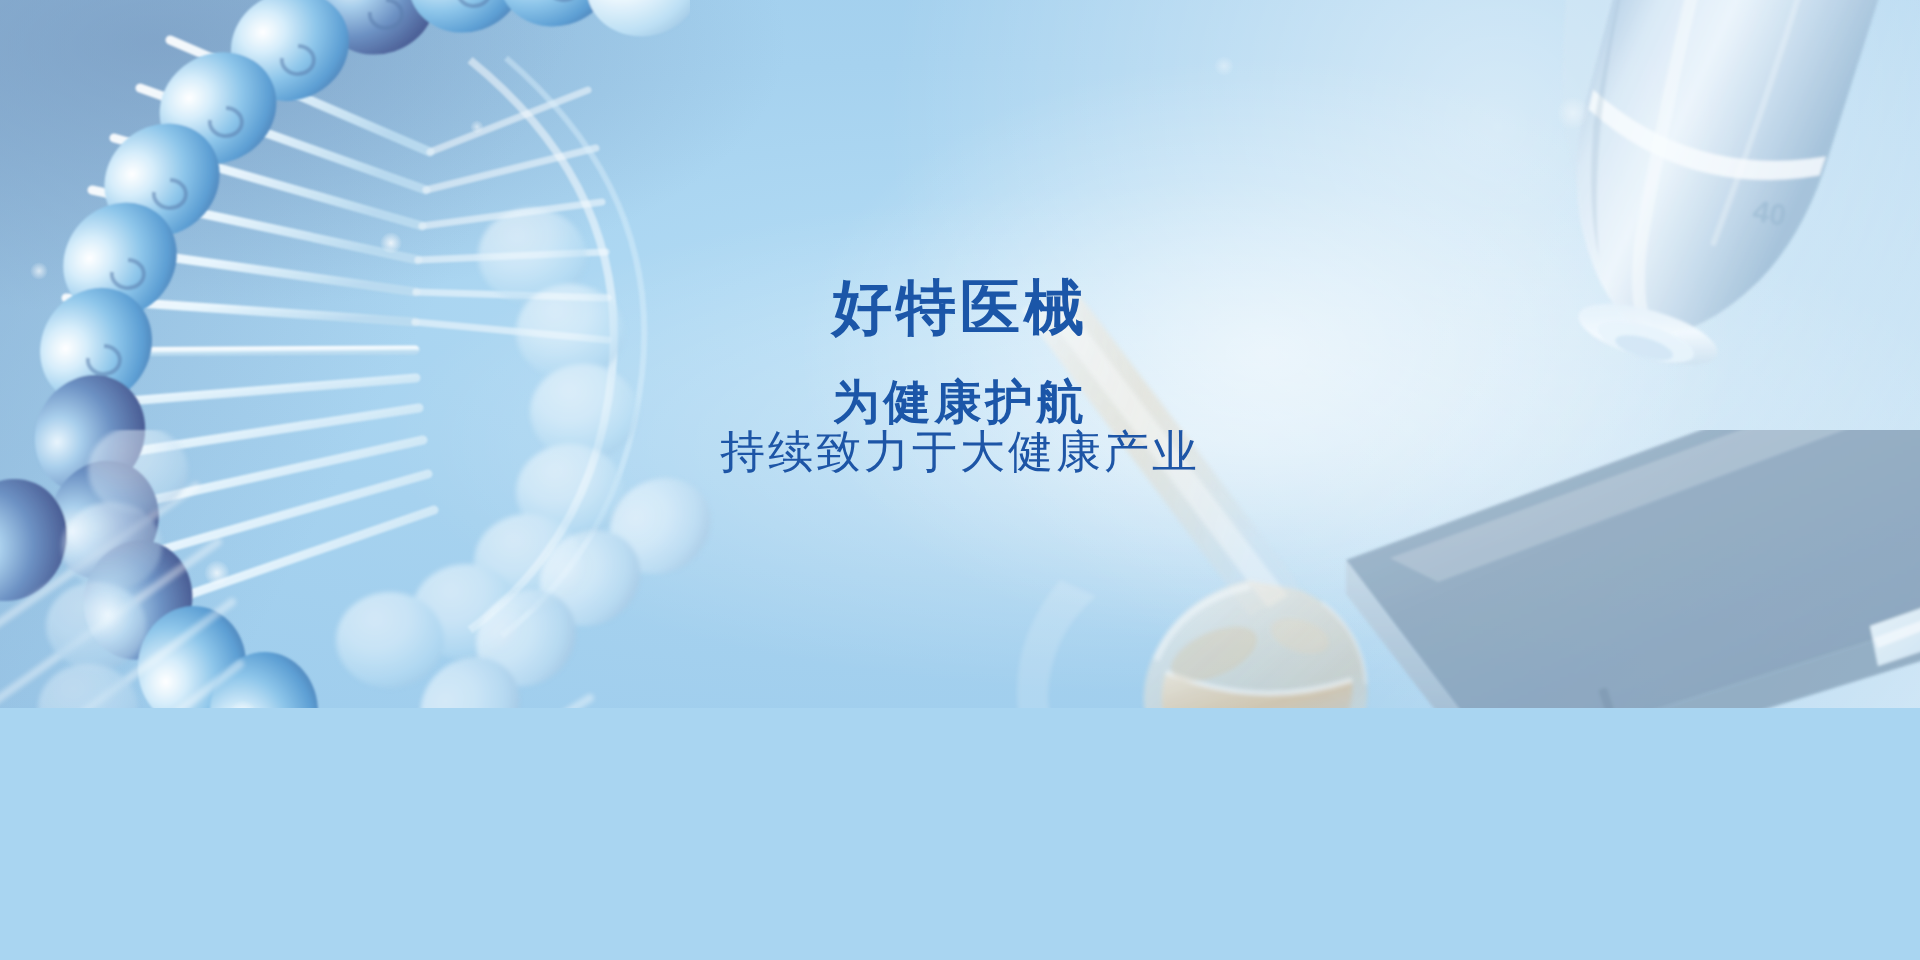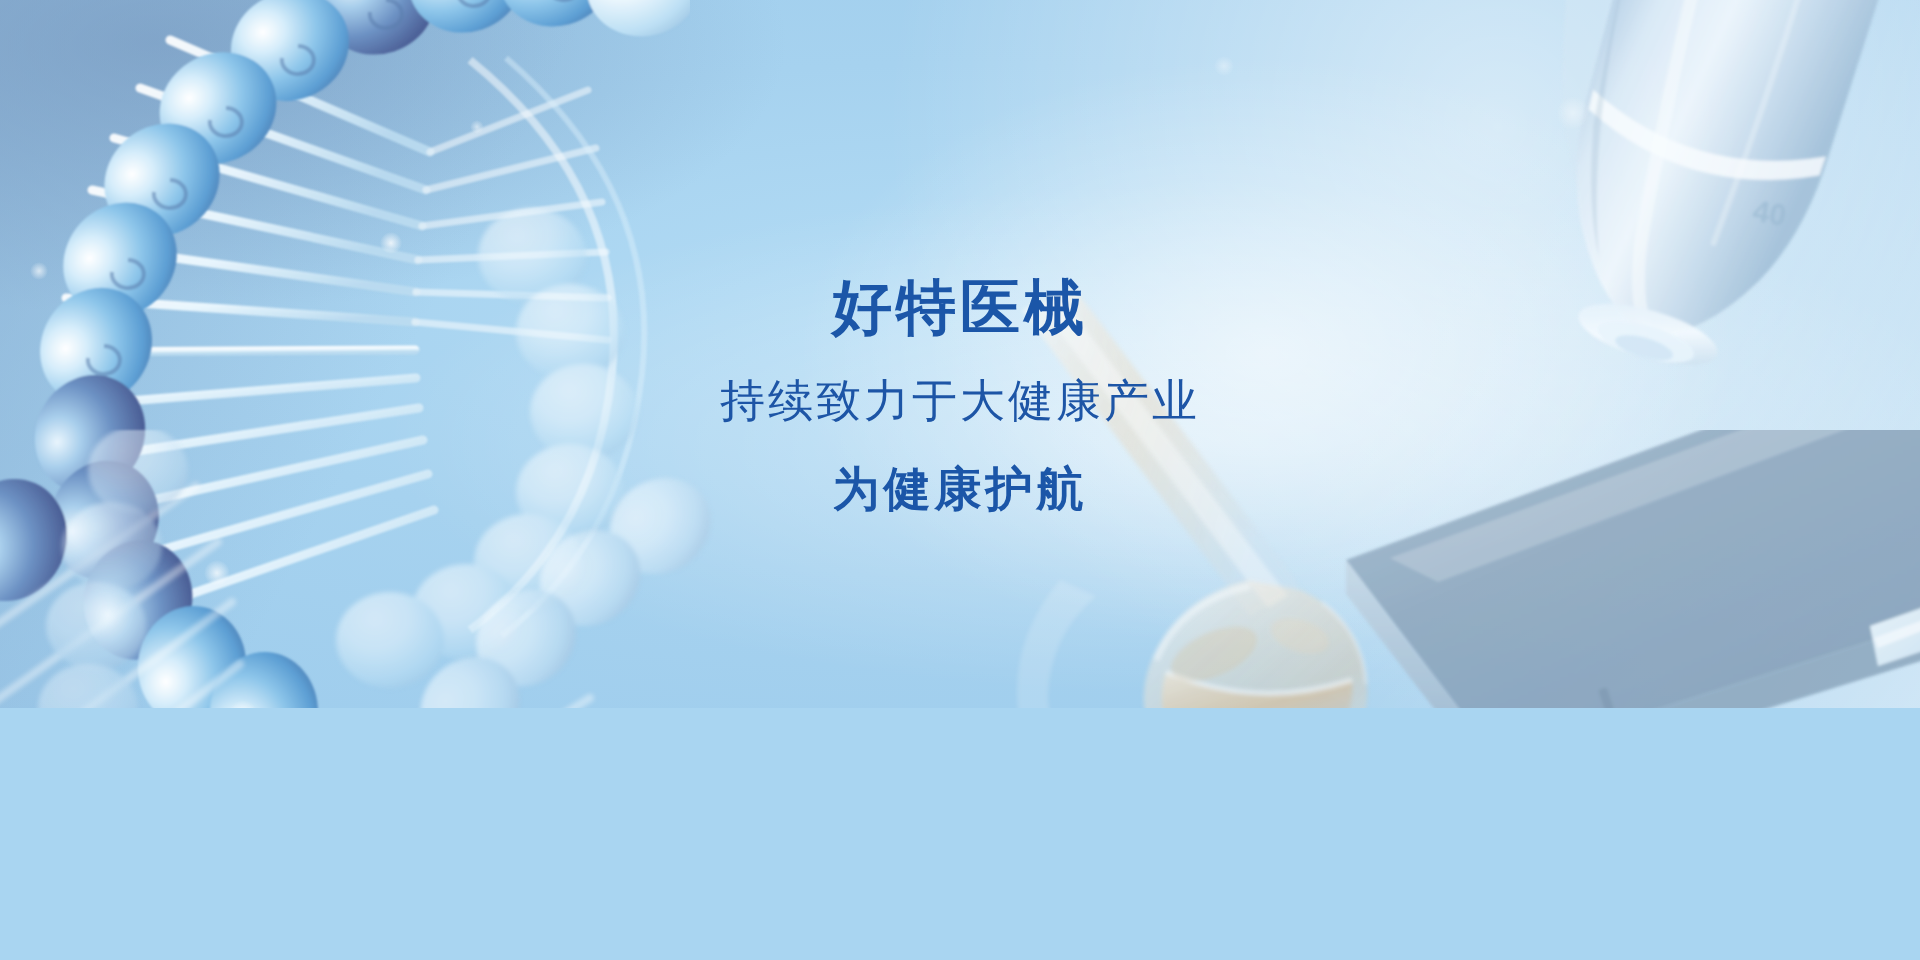--- a/index.html
+++ b/index.html
@@ -398,17 +398,17 @@
   <div class="bokeh" style="left:380px;top:232px;width:22px;height:22px;opacity:.85;"></div>
   <div class="bokeh" style="left:204px;top:560px;width:26px;height:26px;opacity:.80;"></div>
   <div class="bokeh" style="left:228px;top:700px;width:30px;height:30px;opacity:.72;"></div>
   <div class="bokeh" style="left:30px;top:262px;width:18px;height:18px;opacity:.70;"></div>
   <div class="bokeh" style="left:470px;top:120px;width:14px;height:14px;opacity:.60;"></div>
   <div class="bokeh" style="left:1556px;top:96px;width:34px;height:34px;opacity:.45;"></div>
   <div class="bokeh" style="left:1214px;top:56px;width:20px;height:20px;opacity:.40;"></div>
 
   <div id="headline-block">
     <h1 id="company-title">好特医械</h1>
+    <p id="company-tagline">为健康护航</p>
     <p id="company-subtitle">持续致力于大健康产业</p>
-    <p id="company-tagline">为健康护航</p>
   </div>
 
 </div>
 
 </body></html>

